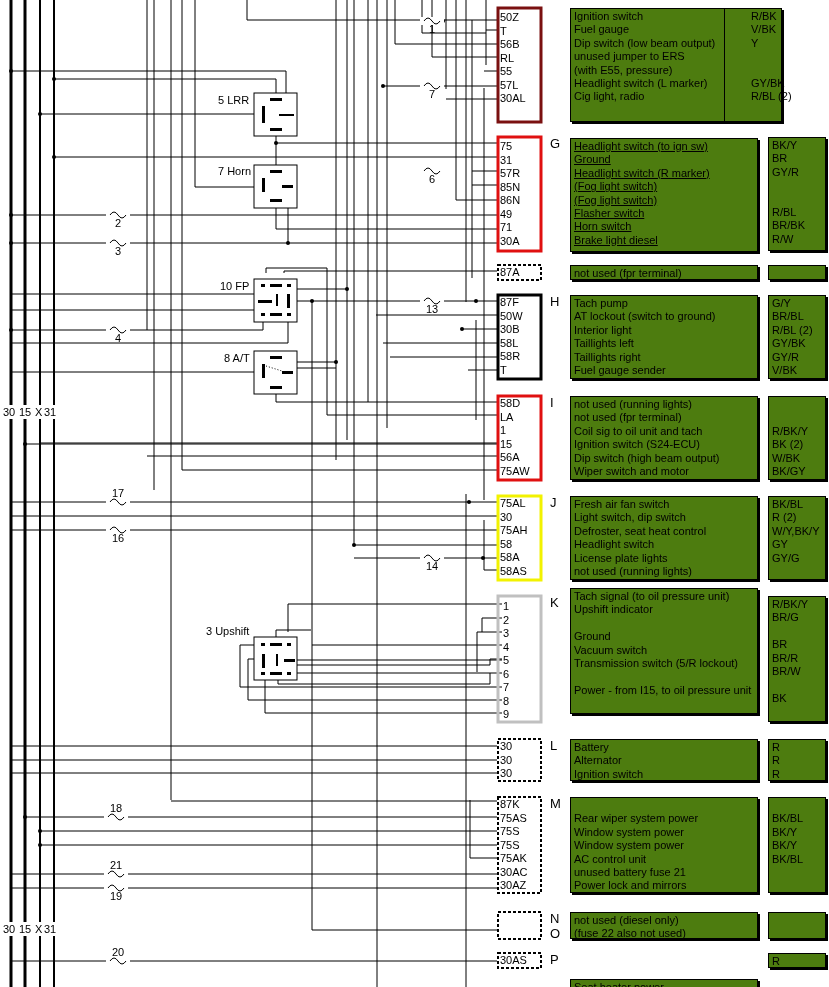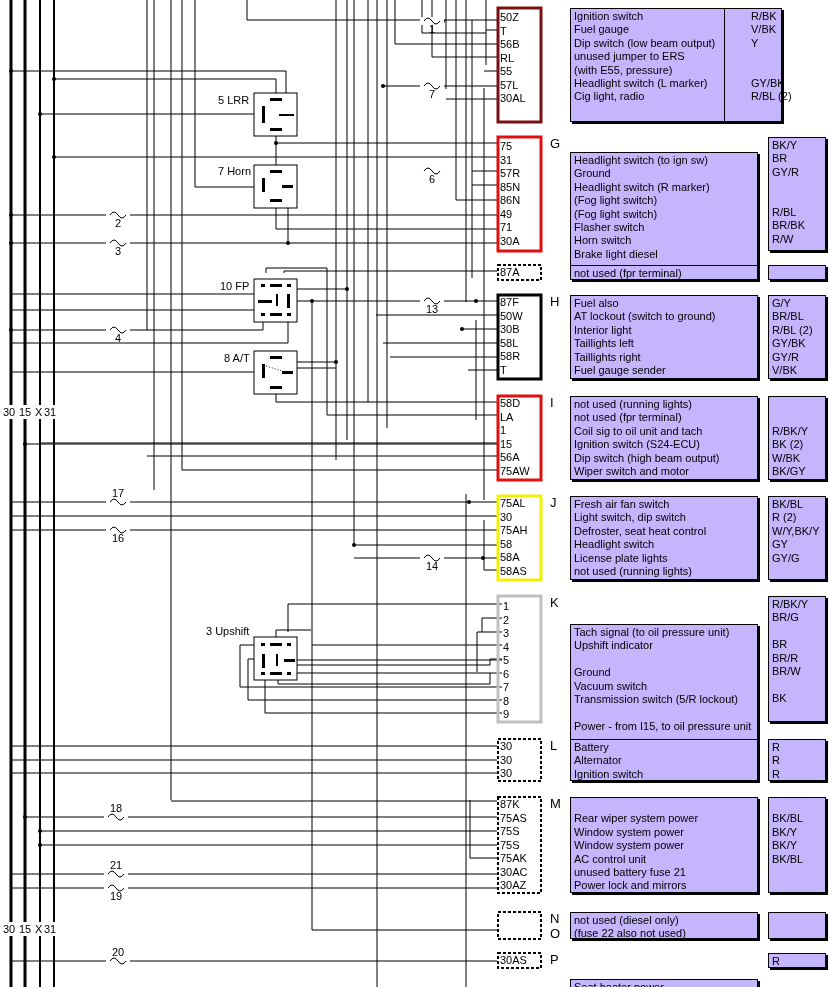--- a/index.html
+++ b/index.html
@@ -1,21 +1,21 @@
 <!DOCTYPE html>
 <html><head>
 <meta charset="utf-8">
 <style>
   html,body{margin:0;padding:0;background:#fff;}
   body{width:829px;height:987px;overflow:hidden;position:relative;font-family:"Liberation Sans",sans-serif;}
   svg{position:absolute;left:0;top:0;}
   .t{font-family:"Liberation Sans",sans-serif;font-size:11px;fill:#000;}
   .lbl{font-family:"Liberation Sans",sans-serif;font-size:11px;fill:#000;}
   .grp{font-family:"Liberation Sans",sans-serif;font-size:13px;fill:#000;}
-  .desc{position:absolute;border:1px solid #000;box-shadow:2px 2px 0 #000;background:#c4b5fd;box-sizing:border-box;padding:1px 3px;font-size:11px;line-height:13.4px;font-family:"Liberation Sans",sans-serif;}
+  .desc{position:absolute;border:1px solid #000;box-shadow:2px 2px 0 #000;background:#4d7c0f;box-sizing:border-box;padding:1px 3px;font-size:11px;line-height:13.4px;font-family:"Liberation Sans",sans-serif;}
   .desc div{height:13.4px;white-space:nowrap;}
 </style>
 </head>
 <body>
 
 <svg id="diagram" width="829" height="987" viewBox="0 0 829 987" xmlns="http://www.w3.org/2000/svg">
 
   <g stroke="#000">
     <line x1="11" y1="0" x2="11" y2="987" stroke-width="3"></line>
     <line x1="25" y1="0" x2="25" y2="987" stroke-width="3"></line>
@@ -414,21 +414,21 @@
     </div>
     <div class="desc" style="left: 724px; top: 8px; width: 58px; height: 114px; padding-left: 26px;">
       <div>R/BK</div>
       <div>V/BK</div>
       <div>Y</div>
       <div></div>
       <div></div>
       <div>GY/BK</div>
       <div>R/BL (2)</div>
     </div>
-    <div class="desc" style="left: 570px; top: 152px; width: 188px; height: 114px;">
+    <div class="desc" style="left: 570px; top: 138px; width: 188px; height: 114px; text-decoration: underline;">
       <div>Headlight switch (to ign sw)</div>
       <div>Ground</div>
       <div>Headlight switch (R marker)</div>
       <div>(Fog light switch)</div>
       <div>(Fog light switch)</div>
       <div>Flasher switch</div>
       <div>Horn switch</div>
       <div>Brake light diesel</div>
     </div>
     <div class="desc" style="left: 768px; top: 137px; width: 58px; height: 114px;">
@@ -441,21 +441,21 @@
       <div>BR/BK</div>
       <div>R/W</div>
     </div>
     <div class="desc" style="left: 570px; top: 265px; width: 188px; height: 15px;">
       <div>not used (fpr terminal)</div>
     </div>
     <div class="desc" style="left: 768px; top: 265px; width: 58px; height: 15px;">
       <div></div>
     </div>
     <div class="desc" style="left: 570px; top: 295px; width: 188px; height: 84px;">
-      <div>Fuel also</div>
+      <div>Tach pump</div>
       <div>AT lockout (switch to ground)</div>
       <div>Interior light</div>
       <div>Taillights left</div>
       <div>Taillights right</div>
       <div>Fuel gauge sender</div>
     </div>
     <div class="desc" style="left: 768px; top: 295px; width: 58px; height: 84px;">
       <div>G/Y</div>
       <div>BR/BL</div>
       <div>R/BL (2)</div>
@@ -488,21 +488,21 @@
       <div>not used (running lights)</div>
     </div>
     <div class="desc" style="left: 768px; top: 496px; width: 58px; height: 84px;">
       <div>BK/BL</div>
       <div>R (2)</div>
       <div>W/Y,BK/Y</div>
       <div>GY</div>
       <div>GY/G</div>
       <div></div>
     </div>
-    <div class="desc" style="left: 570px; top: 624px; width: 188px; height: 126px;">
+    <div class="desc" style="left: 570px; top: 588px; width: 188px; height: 126px;">
       <div>Tach signal (to oil pressure unit)</div>
       <div>Upshift indicator</div>
       <div></div>
       <div>Ground</div>
       <div>Vacuum switch</div>
       <div>Transmission switch (5/R lockout)</div>
       <div></div>
       <div>Power - from I15, to oil pressure unit</div>
       <div></div>
     </div>

